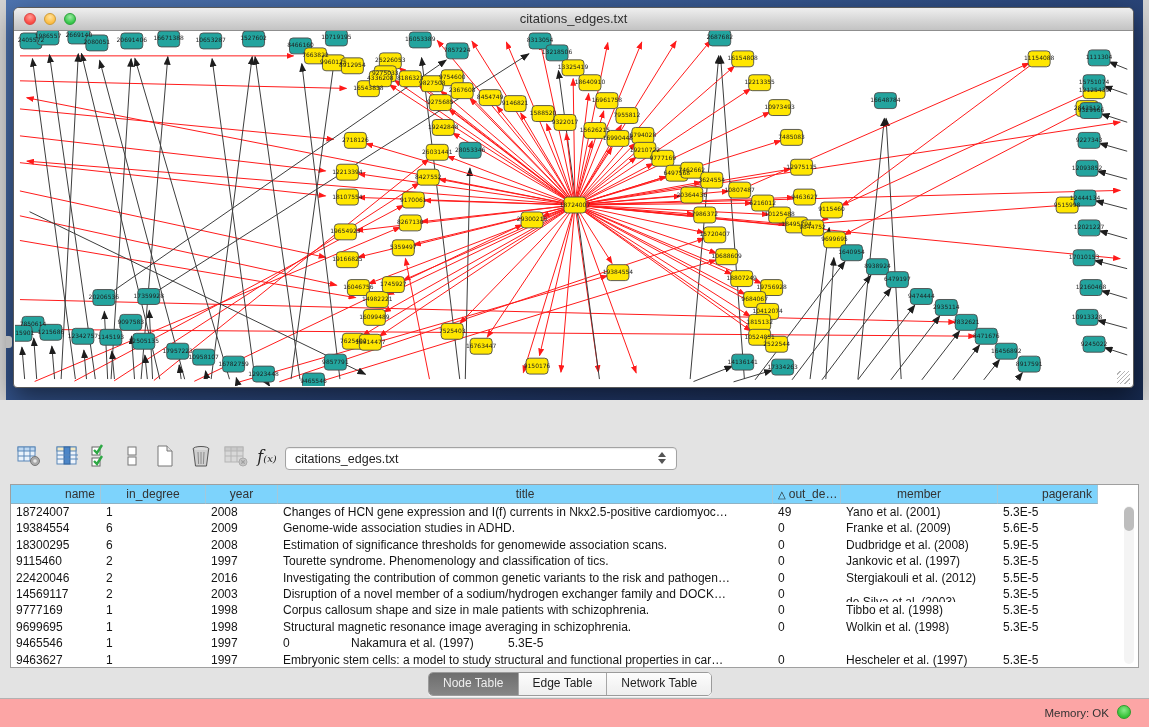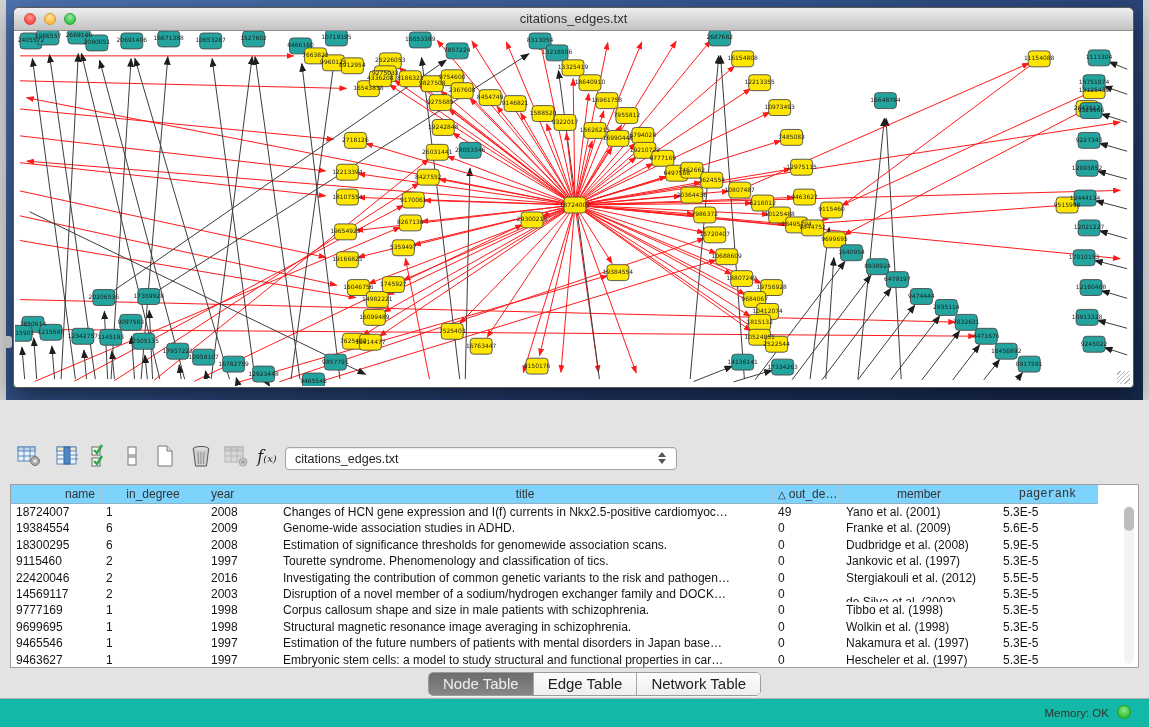--- a/index.html
+++ b/index.html
@@ -63,27 +63,27 @@
   .tr{display:flex;height:16.4px;cursor:default;}
   .td{box-sizing:border-box;font-size:12px;color:#141414;line-height:16.4px;
     padding:0 5px;white-space:nowrap;overflow:hidden;}
   .vscroll{position:absolute;right:4px;top:21px;width:10px;height:158px;
     background:#f4f4f4;border-radius:5px;}
   .vthumb{position:absolute;left:0;top:1px;width:10px;height:24px;background:#bdbdbd;border-radius:5px;cursor:pointer;}
   
   .tabs{position:absolute;left:428px;top:272px;height:22px;display:flex;
     border:1px solid #9b9b9b;border-radius:5px;overflow:hidden;background:#f7f7f7;
     box-shadow:0 1px 0 rgba(255,255,255,.7);}
-  .tab{font-size:15px;line-height:21px;padding:0 14px;color:#1e1e1e;cursor:pointer;
+  .tab{font-size:12px;line-height:21px;padding:0 14px;color:#1e1e1e;cursor:pointer;
     background:linear-gradient(#fdfdfd,#eee);border-right:1px solid #a6a6a6;}
   .tab:last-child{border-right:none;}
   .tab.sel{background:linear-gradient(#6e6e6e,#868686);color:#efefef;}
   
   .statusbar{position:absolute;left:0;top:298px;width:100%;height:29px;
-    background:#14b8a6;border-top:1px solid #b2b2b2;}
+    background:#fca5a5;border-top:1px solid #b2b2b2;}
   .mem{position:absolute;right:40px;top:8px;font-size:11.5px;color:#333;}
   .mem-dot{position:absolute;right:18px;top:6px;width:14px;height:14px;border-radius:50%;
     background:radial-gradient(circle at 50% 35%,#8ae98a,#35c135 70%);border:1px solid #2c9a2c;box-sizing:border-box;}
   
   .ic{display:block;}
 </style>
 </head>
 <body>
 
 <div class="desktop">
@@ -621,25 +621,25 @@
         <div class="up"></div>
           <div class="down"></div>
       </div>
     </div>
   </div>
 
   <div class="table-wrap">
     <div class="thead">
         <div class="th" style="width: 90px; text-align: right;">name</div>
         <div class="th" style="width: 105px; text-align: center;">in_degree</div>
-        <div class="th" style="width: 72px; text-align: left;">year</div>
+        <div class="th" style="width: 72px; text-align: center;">year</div>
         <div class="th" style="width: 495px; text-align: center;">title</div>
         <div class="th" style="width: 68px; text-align: left;"><span class="sort-tri">△</span>out_de…</div>
         <div class="th" style="width: 157px; text-align: center;">member</div>
-        <div class="th" style="width: 100px; text-align: center; font-family: Liberation Mono, monospace;">pagerank</div>
+        <div class="th" style="width: 100px; text-align: right;">pagerank</div>
       </div>
     <div class="tbody">
         <div class="tr">
           <div class="td" style="width: 90px;">18724007</div>
           <div class="td" style="width: 105px;">1</div>
           <div class="td" style="width: 72px;">2008</div>
           <div class="td" style="width: 495px;">Changes of HCN gene expression and I(f) currents in Nkx2.5-positive cardiomyoc…</div>
           <div class="td" style="width: 68px;">49</div>
           <div class="td" style="width: 157px;">Yano et al. (2001)</div>
           <div class="td" style="width: 100px;">5.3E-5</div>
@@ -704,21 +704,20 @@
           <div class="td" style="width: 72px;">1998</div>
           <div class="td" style="width: 495px;">Structural magnetic resonance image averaging in schizophrenia.</div>
           <div class="td" style="width: 68px;">0</div>
           <div class="td" style="width: 157px;">Wolkin et al. (1998)</div>
           <div class="td" style="width: 100px;">5.3E-5</div>
         </div>
         <div class="tr">
           <div class="td" style="width: 90px;">9465546</div>
           <div class="td" style="width: 105px;">1</div>
           <div class="td" style="width: 72px;">1997</div>
-          <div class="td" style="width: 495px;">Estimation of the future numbers of patients with mental disorders in Japan base…</div>
           <div class="td" style="width: 68px;">0</div>
           <div class="td" style="width: 157px;">Nakamura et al. (1997)</div>
           <div class="td" style="width: 100px;">5.3E-5</div>
         </div>
         <div class="tr">
           <div class="td" style="width: 90px;">9463627</div>
           <div class="td" style="width: 105px;">1</div>
           <div class="td" style="width: 72px;">1997</div>
           <div class="td" style="width: 495px;">Embryonic stem cells: a model to study structural and functional properties in car…</div>
           <div class="td" style="width: 68px;">0</div>

